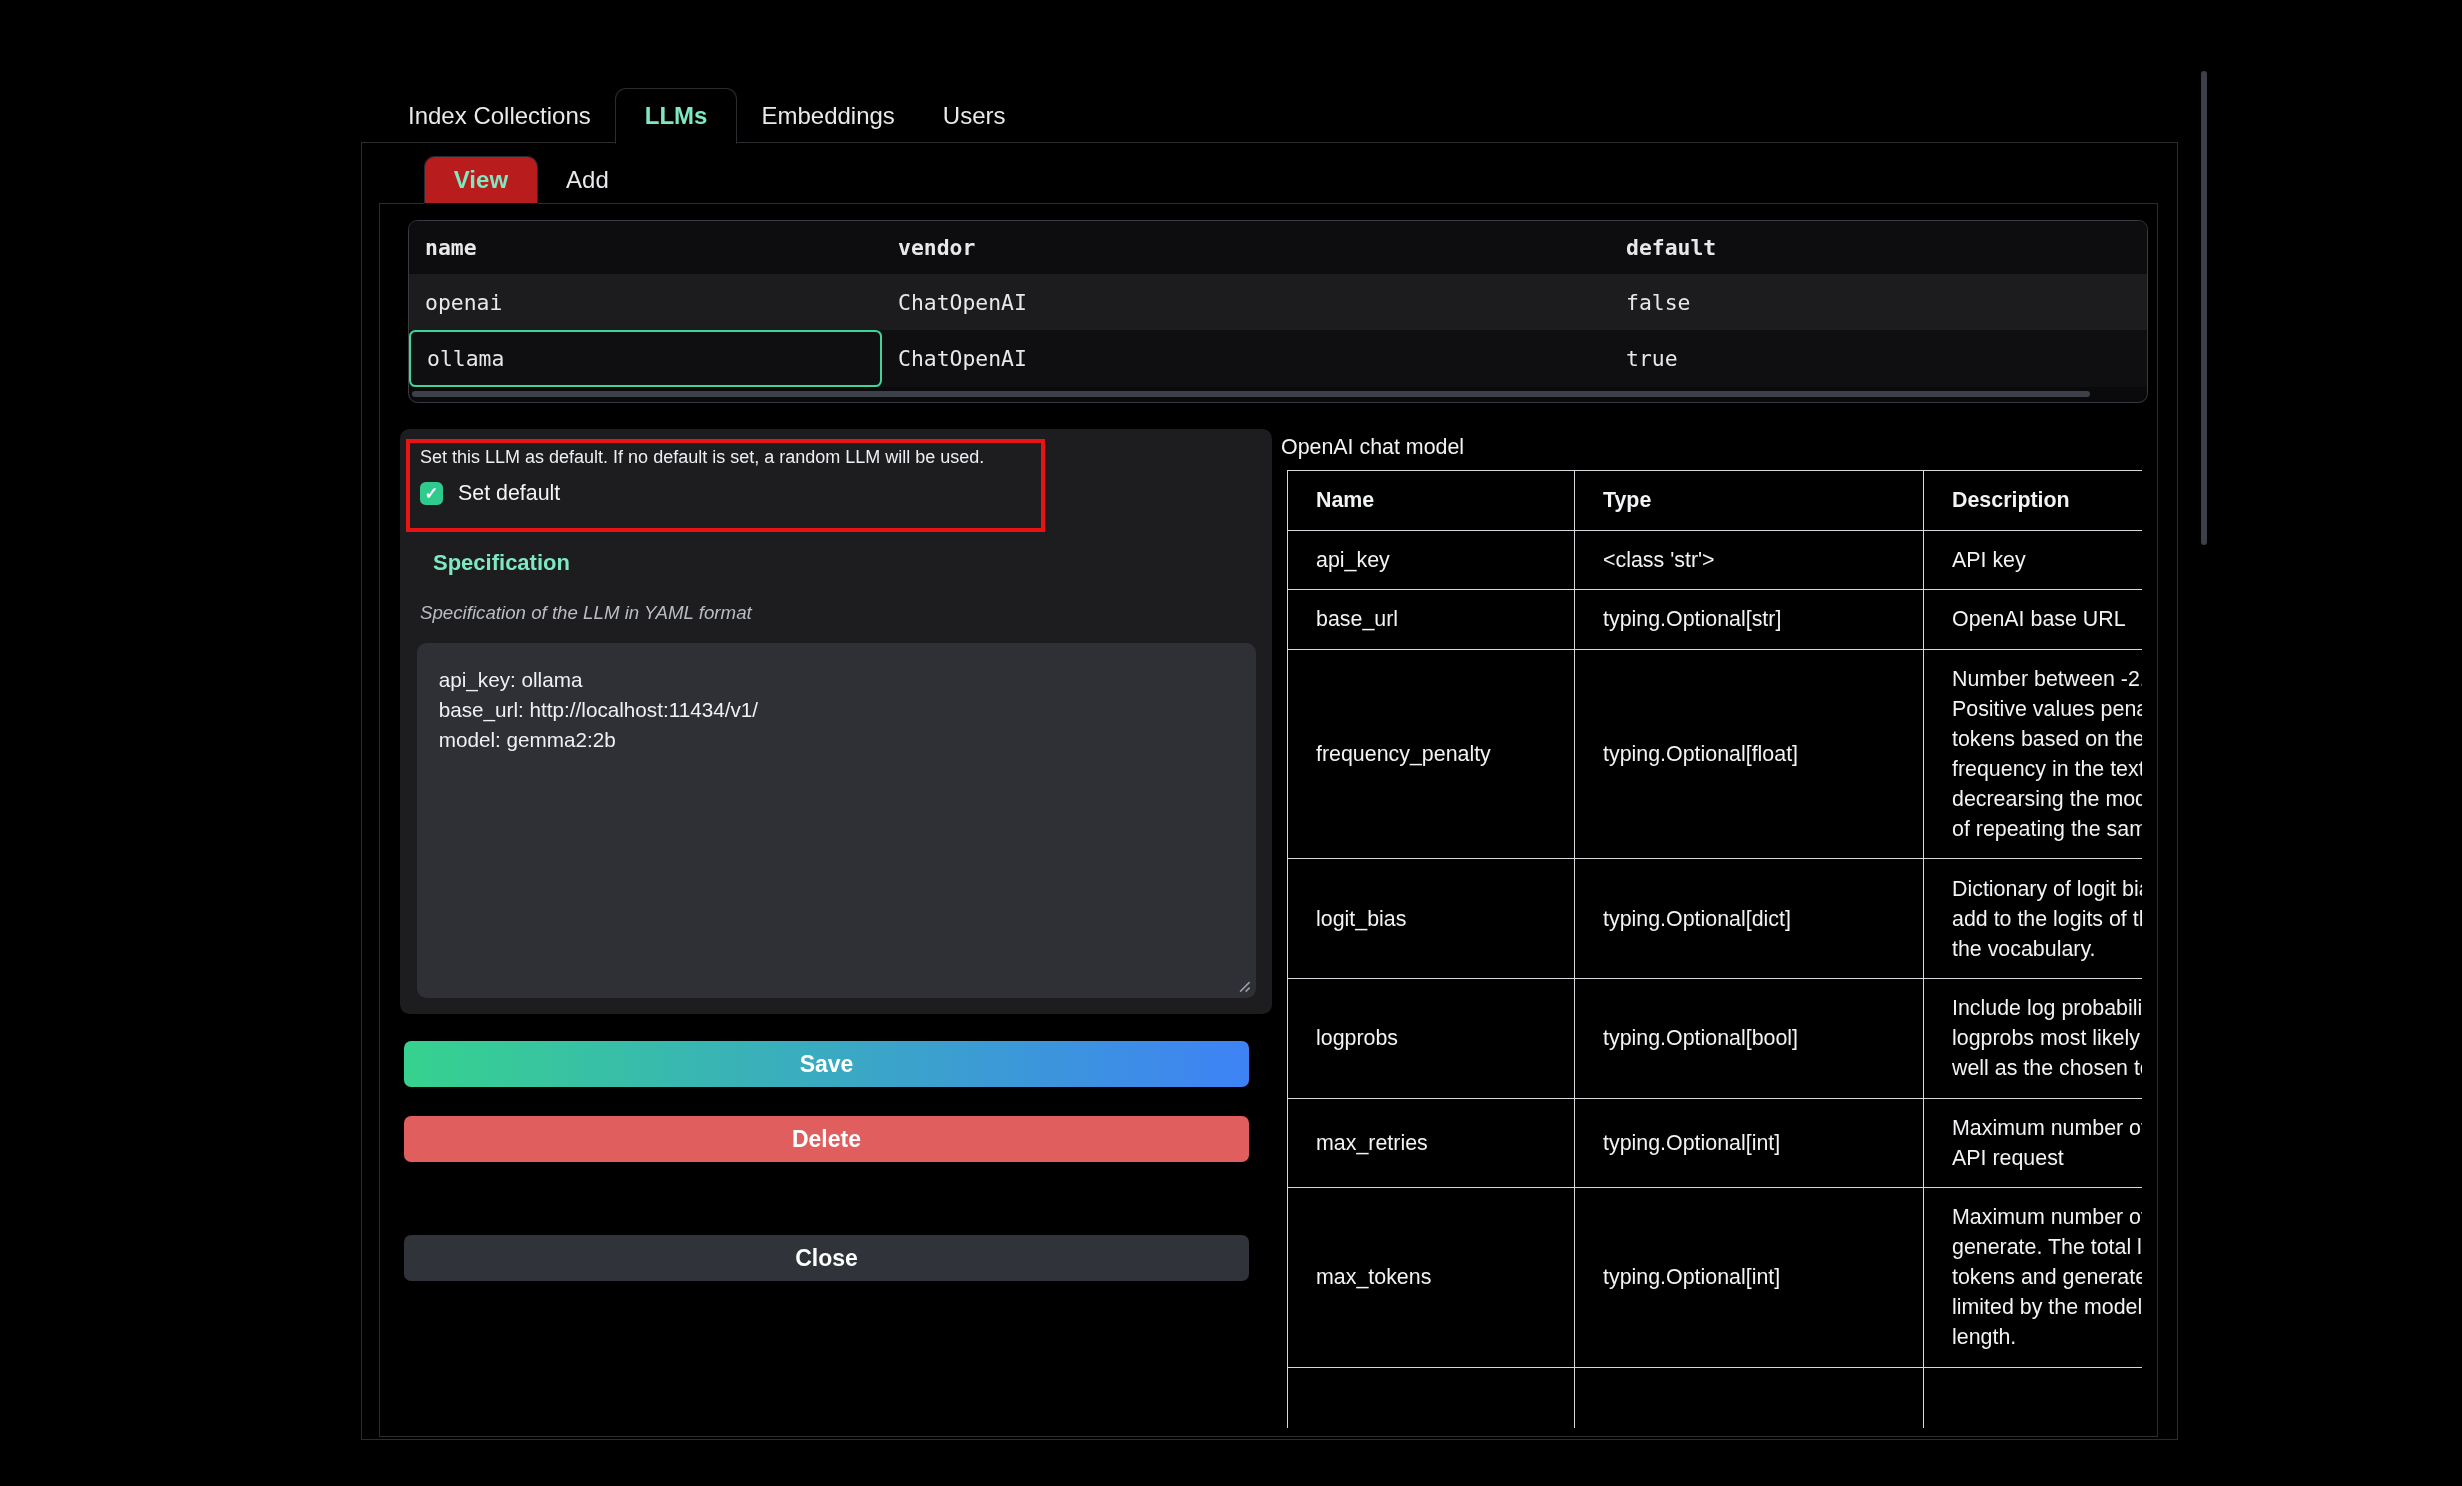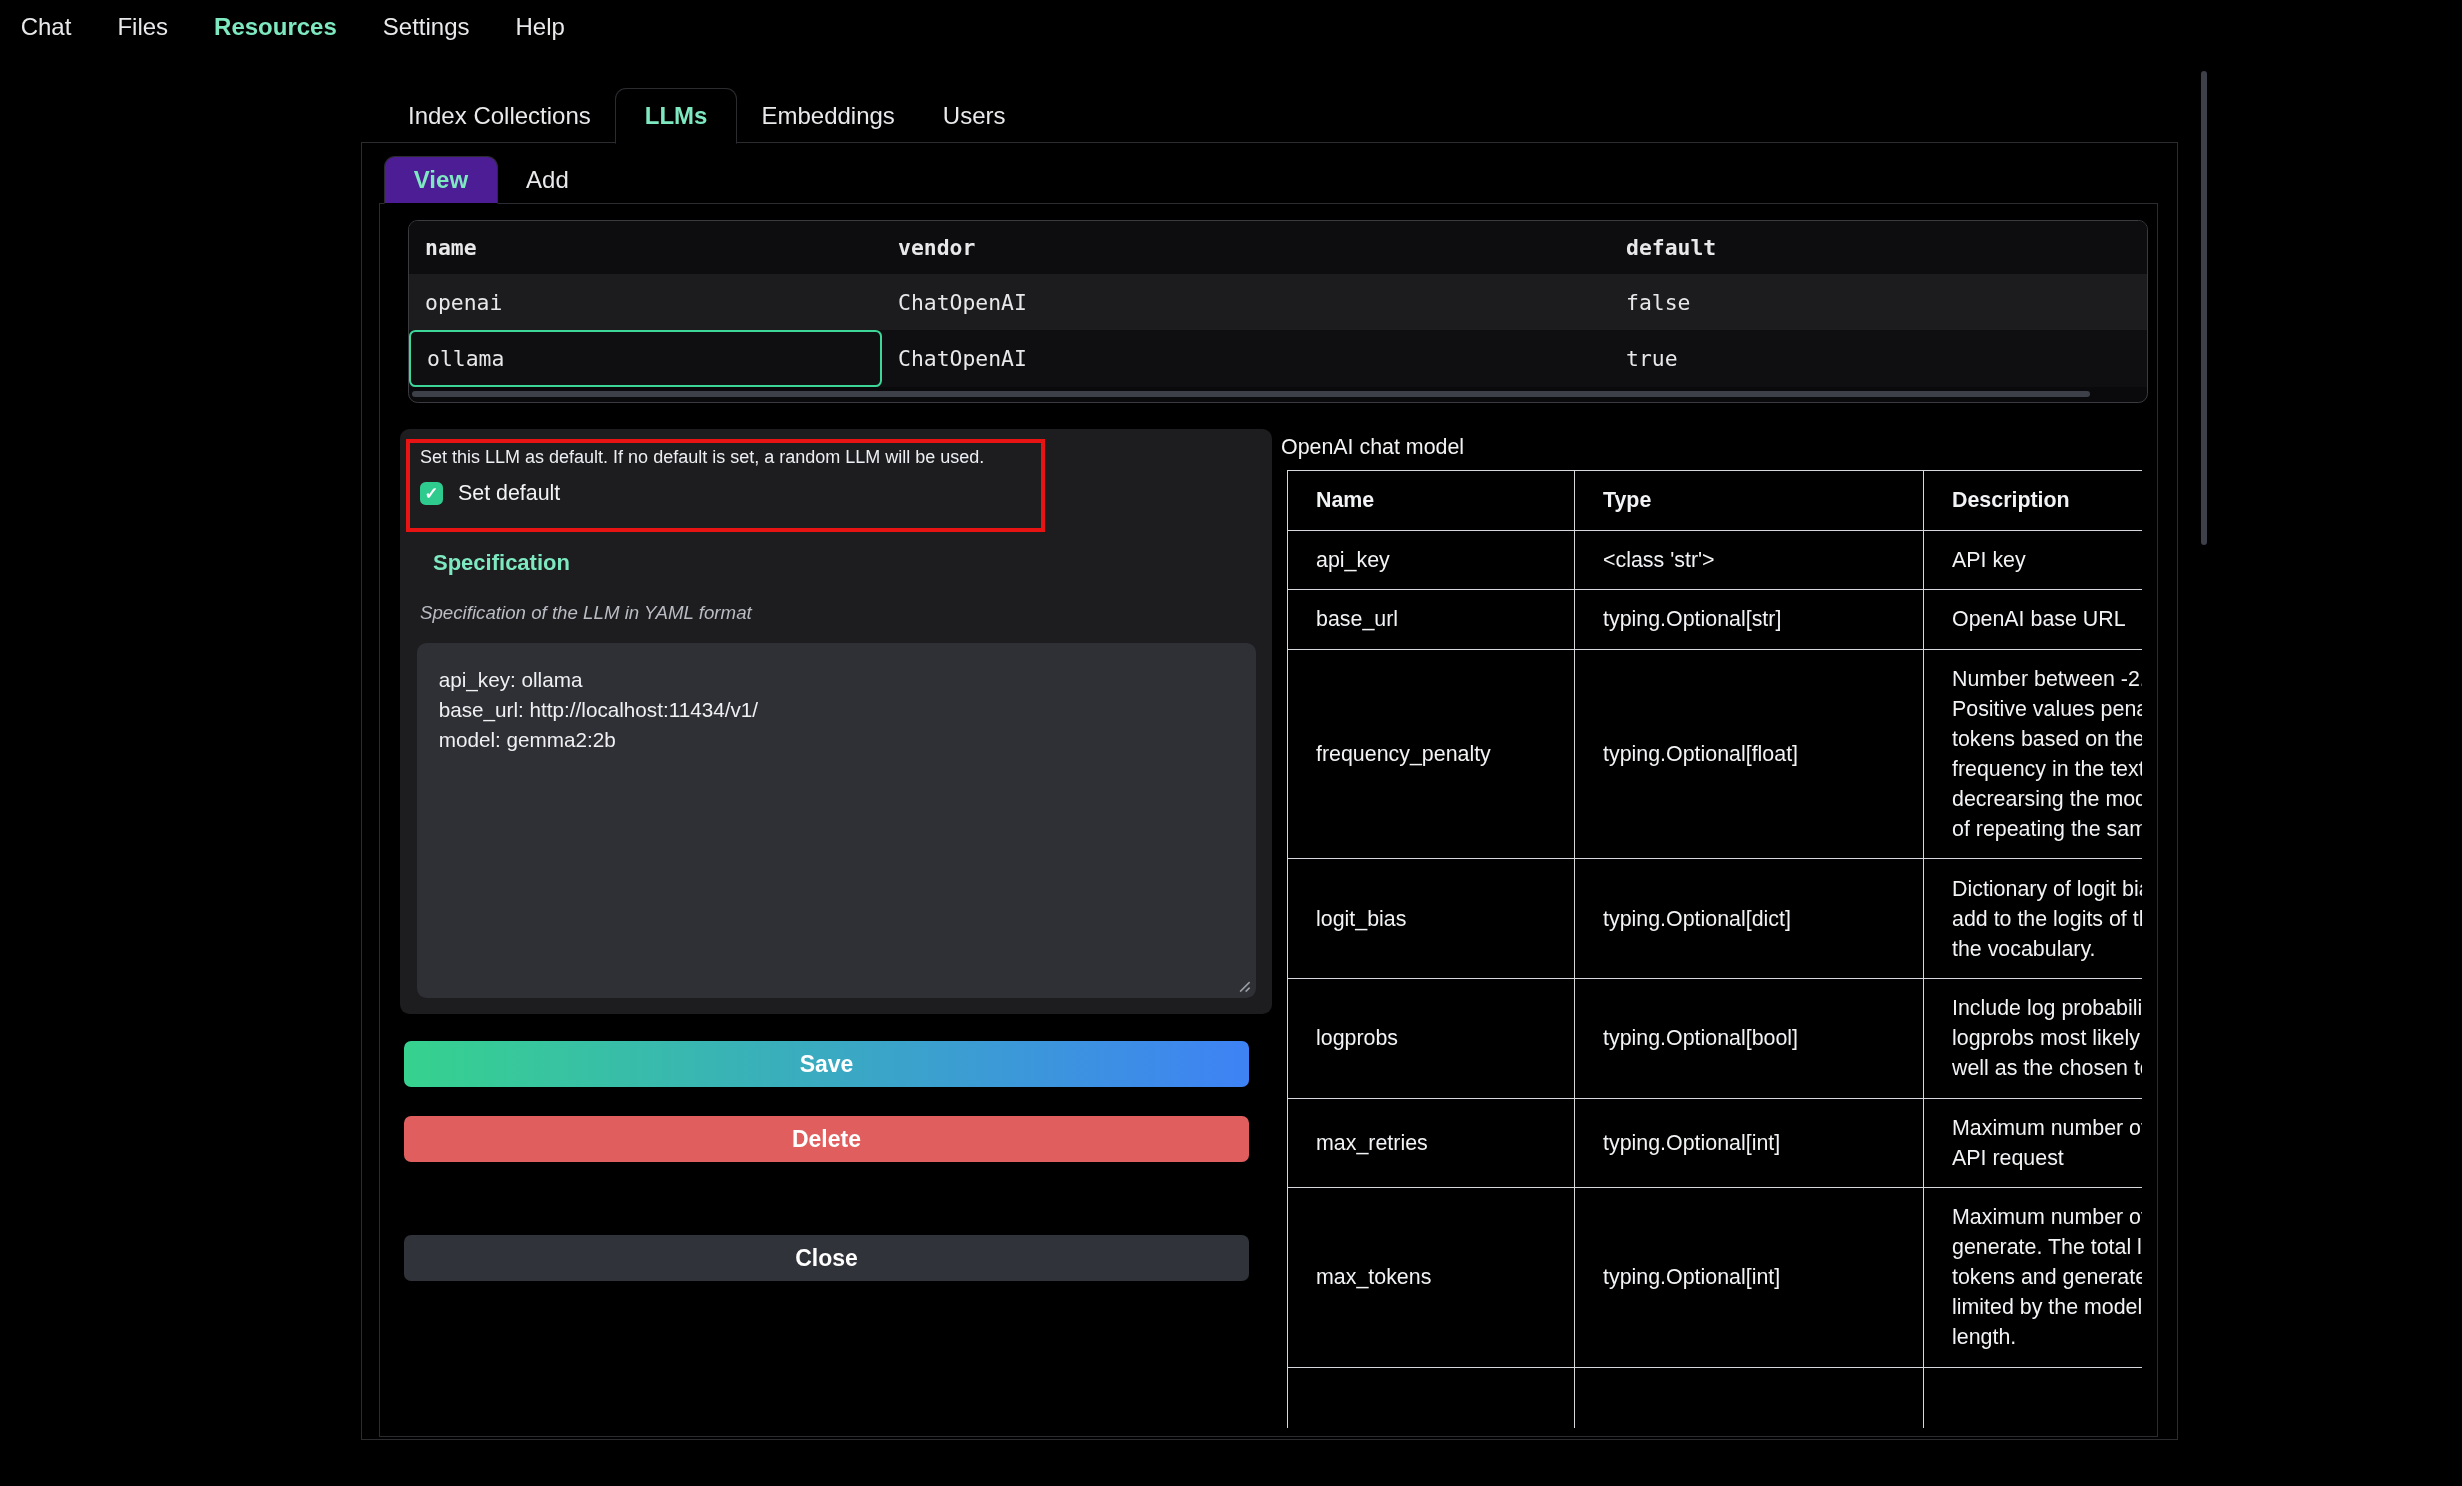--- a/index.html
+++ b/index.html
@@ -39,22 +39,22 @@
       border:1.6px solid var(--panel-border);border-bottom:1.6px solid #000;background:#000;
       border-radius:11px 11px 0 0;padding:0 29px;box-sizing:border-box;}
 
   .panel-llms{position:absolute;left:361px;top:142px;width:1817px;height:1298px;
       border:1.6px solid var(--panel-border);box-sizing:border-box;z-index:1;}
 
   
   .subtabs{position:absolute;left:379px;top:156px;height:48px;display:flex;align-items:center;z-index:3;padding-left:4.8px;}
   .subtab{font-size:24px;color:#e9e9ec;padding:0 28px;cursor:pointer;}
   .subtab.active{color:var(--mint);font-weight:bold;height:48px;display:flex;align-items:center;
-      border:1.6px solid var(--panel-border);border-bottom:1.6px solid #000;background:#4c1d95;
-      border-radius:11px 11px 0 0;padding:4px 29px;box-sizing:border-box;}
+      border:1.6px solid var(--panel-border);border-bottom:1.6px solid #000;background:#b91c1c;
+      border-radius:11px 11px 0 0;padding:4px 29px;box-sizing:border-box;margin-left:40px;}
 
   .panel-view{position:absolute;left:379px;top:203px;width:1779px;height:1234px;
       border:1.6px solid var(--panel-border);box-sizing:border-box;z-index:1;}
 
   
   .llm-table{position:absolute;left:408px;top:220px;width:1740px;height:183px;z-index:2;
       border:1.6px solid var(--tbl-border);border-radius:9.5px;box-sizing:border-box;overflow:hidden;background:#0a0a0c;
       font-family:"DejaVu Sans Mono",monospace;font-size:21.4px;}
   .lt-row{display:grid;grid-template-columns:473px 728px 535px;}
   .lt-row.hdr{background:var(--hdr-bg);height:53px;font-weight:bold;}
@@ -98,27 +98,20 @@
   table.params tr.partial td{height:32px;border-bottom:none;}
 
   
   .vscroll{position:absolute;left:2201px;top:71px;width:5.6px;height:474px;border-radius:3.2px;background:var(--scroll);z-index:4;}
 </style>
 </head>
 <body>
 
 <div id="page">
 
-  <div class="topnav">
-      <div class="nav-item">Chat</div>
-      <div class="nav-item">Files</div>
-      <div class="nav-item active">Resources</div>
-      <div class="nav-item">Settings</div>
-      <div class="nav-item">Help</div>
-    </div>
 
   <div class="tabs">
       <div class="tab">Index Collections</div>
       <div class="tab active">LLMs</div>
       <div class="tab">Embeddings</div>
       <div class="tab">Users</div>
     </div>
   <div class="panel-llms"></div>
 
   <div class="subtabs">

